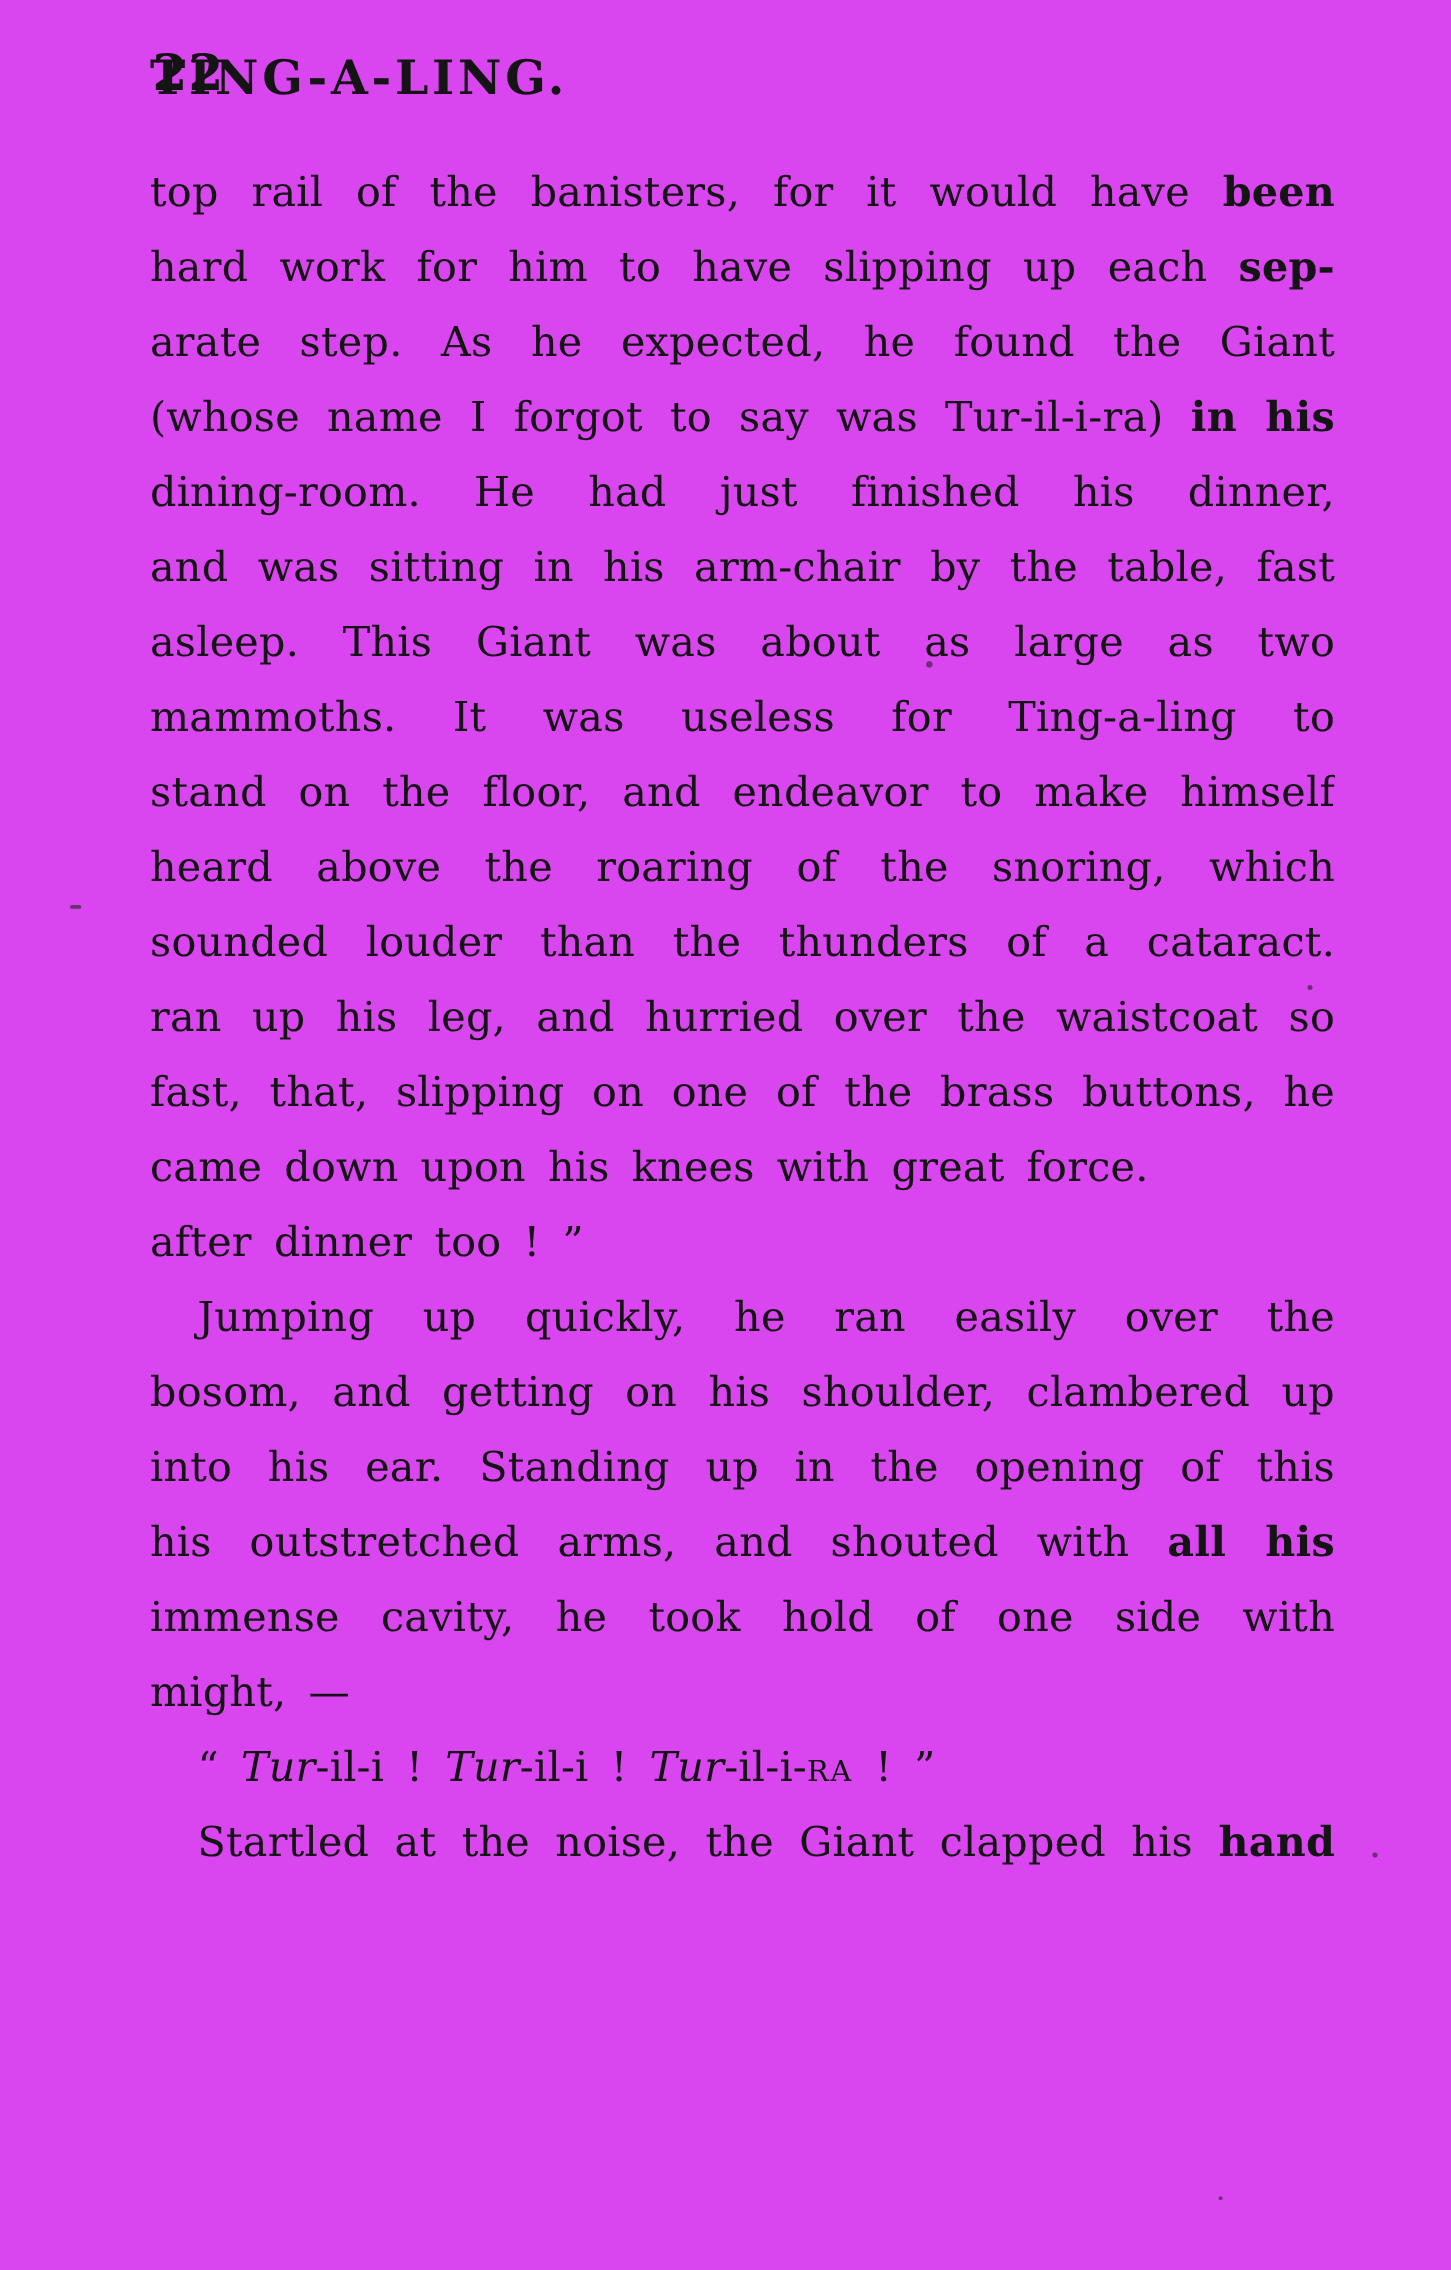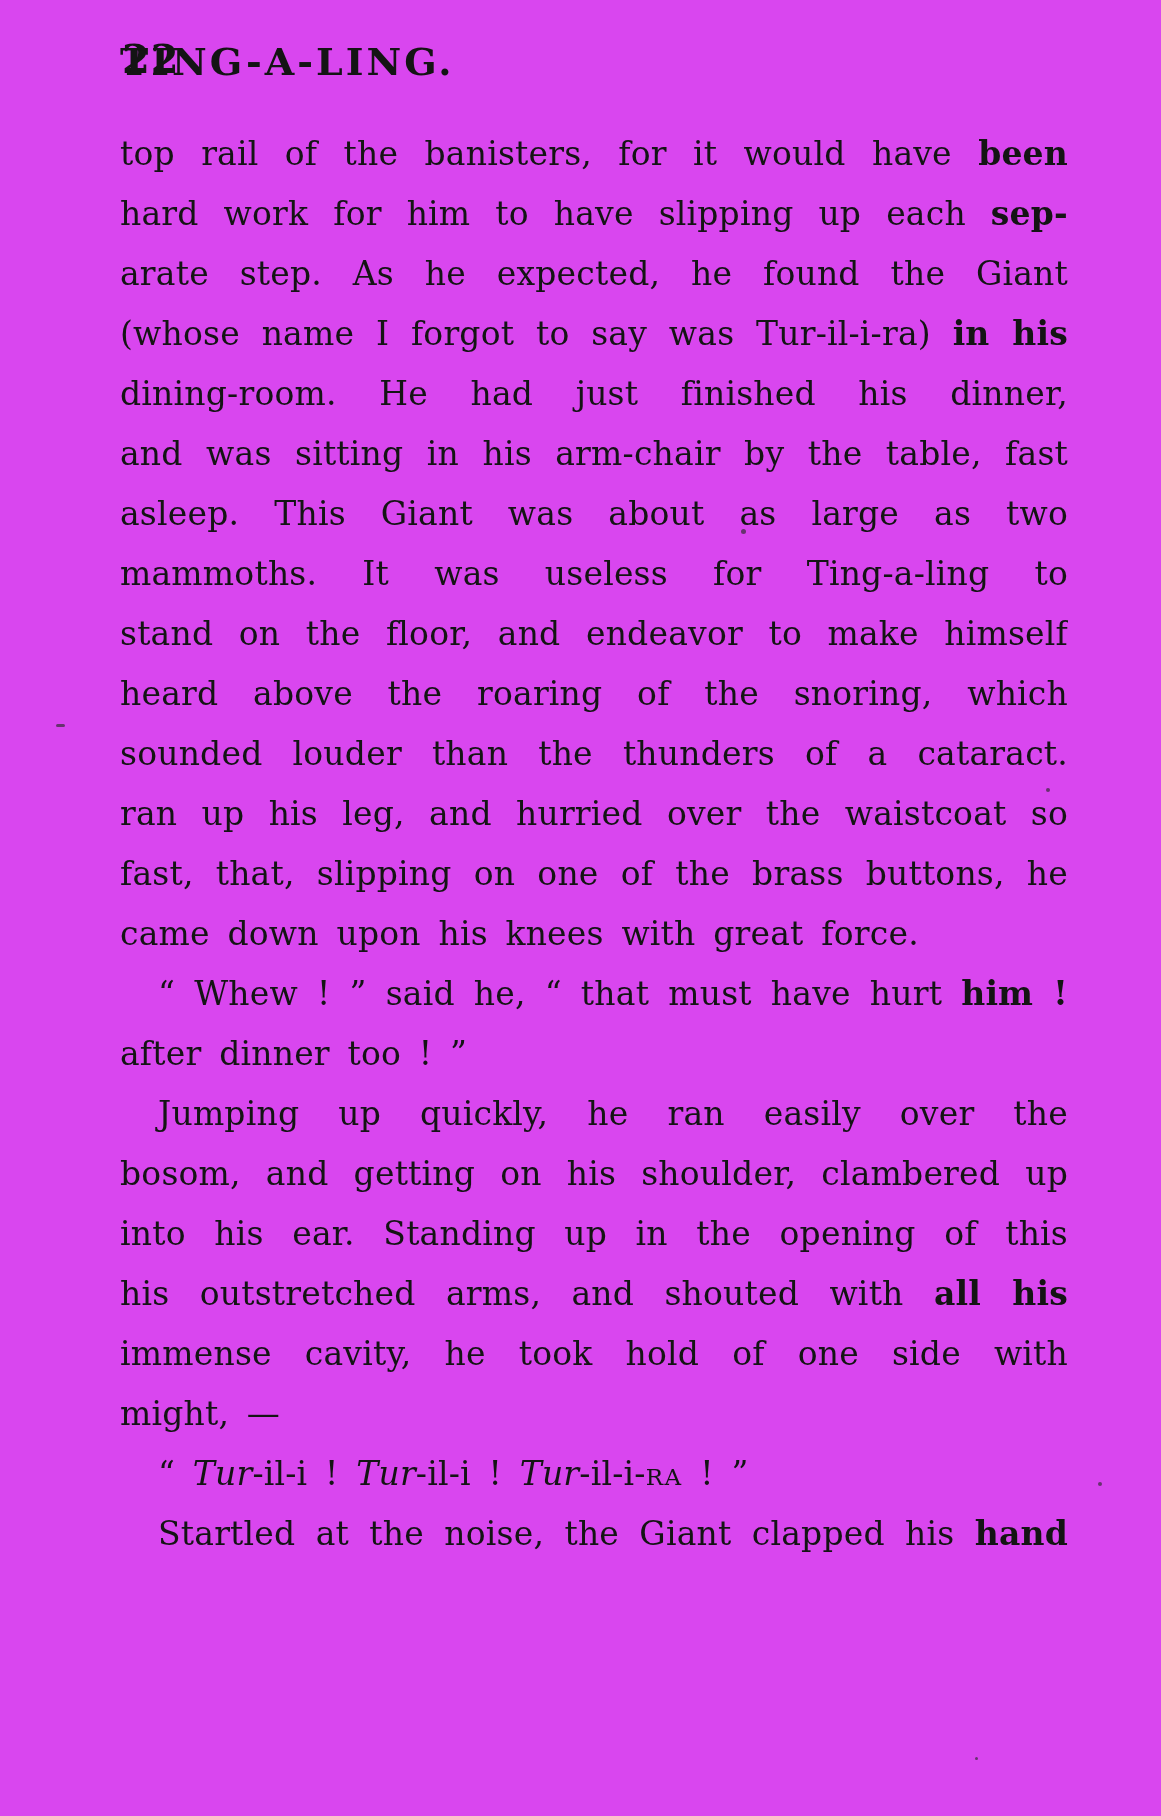--- a/index.html
+++ b/index.html
@@ -87,21 +87,20 @@
       <div class="line"><span>dining-room.  He had just finished his dinner,</span></div>
       <div class="line"><span>and was sitting in his arm-chair by the table, fast</span></div>
       <div class="line"><span>asleep.  This Giant was about as large as two</span></div>
       <div class="line"><span>mammoths.  It was useless for Ting-a-ling to</span></div>
       <div class="line"><span>stand on the floor, and endeavor to make himself</span></div>
       <div class="line"><span>heard above the roaring of the snoring, which</span></div>
       <div class="line"><span>sounded louder than the thunders of a cataract.</span></div>
       <div class="line"><span>ran up his leg, and hurried over the waistcoat so</span></div>
       <div class="line"><span>fast, that, slipping on one of the brass buttons, he</span></div>
       <div class="line endpara"><span>came down upon his knees with great force.</span></div>
-      <div class="line indent"><span>“ Whew ! ” said he, “ that must have hurt </span><span class="b">him !</span></div>
       <div class="line endpara"><span>after dinner too ! ”</span></div>
       <div class="line indent"><span>Jumping up quickly, he ran easily over the</span></div>
       <div class="line"><span>bosom, and getting on his shoulder, clambered up</span></div>
       <div class="line"><span>into his ear.  Standing up in the opening of this</span></div>
       <div class="line"><span>his outstretched arms, and shouted with </span><span class="b">all his</span></div>
       <div class="line"><span>immense cavity, he took hold of one side with</span></div>
       <div class="line endpara"><span>might, —</span></div>
       <div class="line endpara indent"><span>“ </span><span class="i">Tur</span><span>-il-i !  </span><span class="i">Tur</span><span>-il-i !  </span><span class="i">Tur</span><span>-il-i-</span><span class="sc">ra</span><span> ! ”</span></div>
       <div class="line indent"><span>Startled at the noise, the Giant clapped his </span><span class="b">hand</span></div>
     </main>

